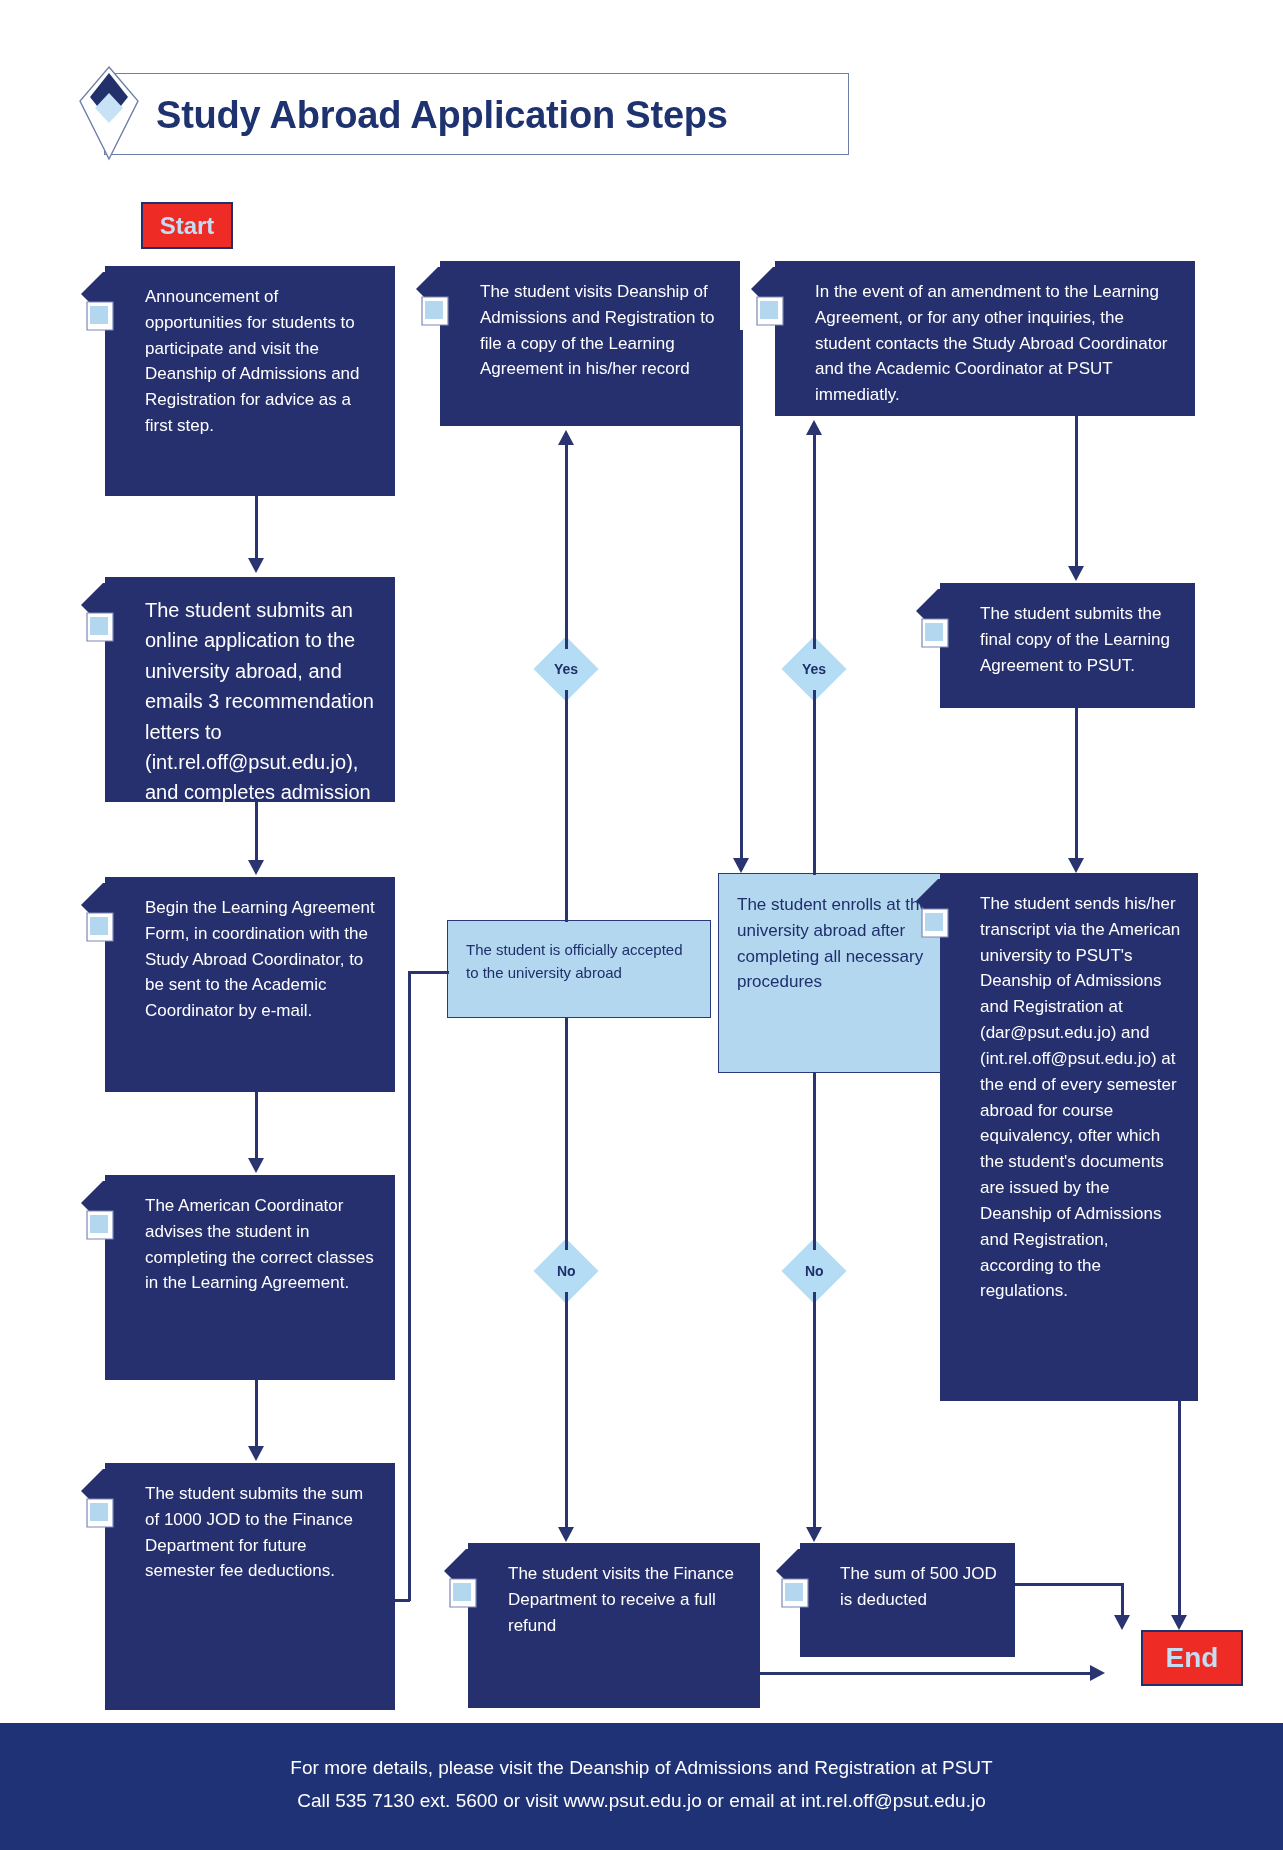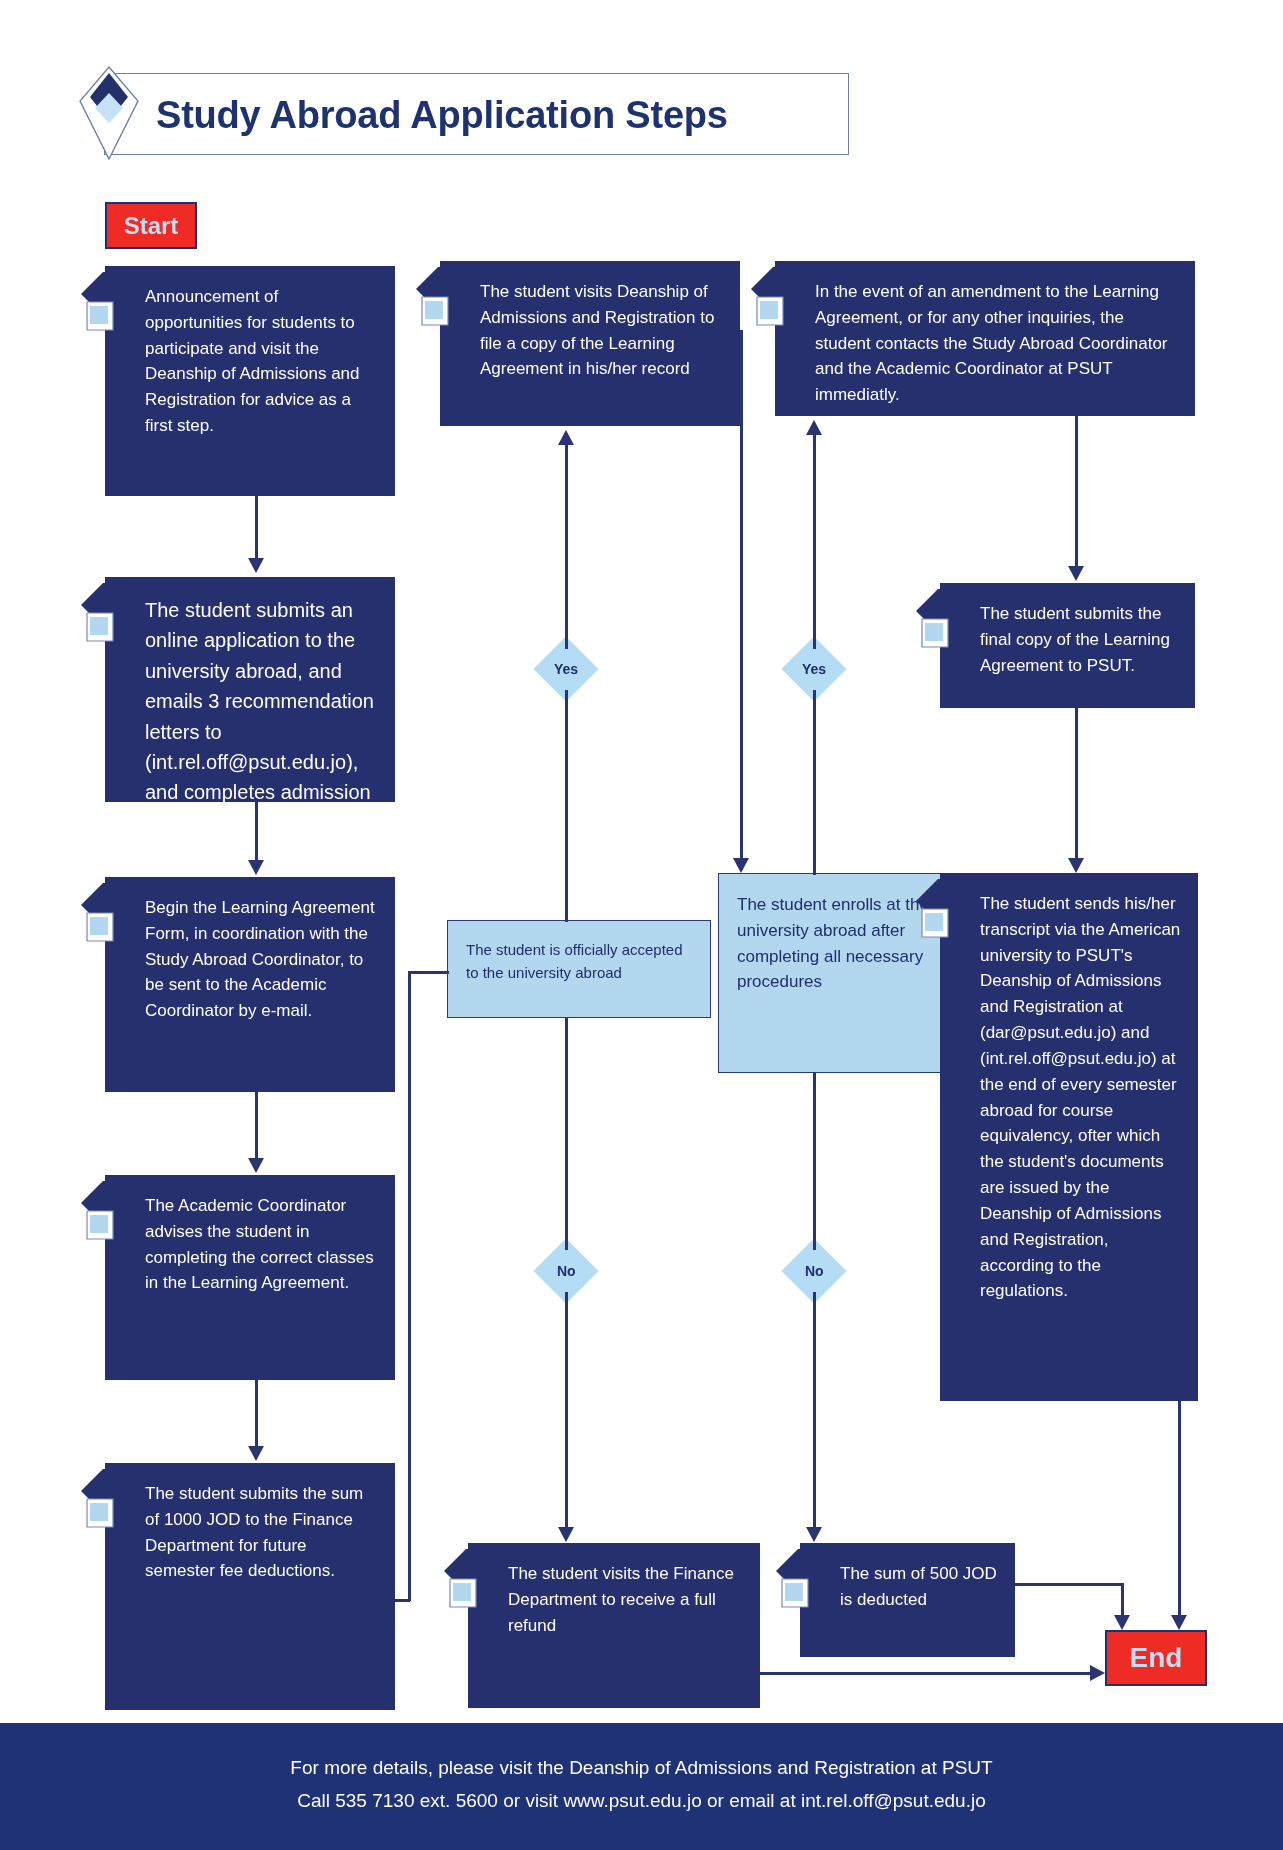--- a/index.html
+++ b/index.html
@@ -22,21 +22,21 @@
     font-size: 38px; font-weight: bold; color: #1e3270;
     letter-spacing: -0.2px; white-space: nowrap;
   }
   .logo-mark { position: absolute; left: 76px; top: 63px; width: 66px; height: 100px; }
 
   
   .pill {
     position: absolute;
     background: #ee2b24; border: 2.5px solid #22316c;
     color: #c5ddf3; font-weight: bold;
-    display: flex; align-items: center; justify-content: center;
+    display: flex; align-items: center; justify-content: center; margin-left: 36px;
   }
   #start-pill { left: 105px; top: 202px; width: 92px; height: 47px; font-size: 24px; }
   #end-pill   { left: 1105px; top: 1630px; width: 102px; height: 56px; font-size: 28px; }
 
   
   .node {
     position: absolute;
     display: flex; align-items: flex-start;
     padding: 18px 16px 14px 40px;
     line-height: 1.52;
@@ -122,21 +122,21 @@
       </svg>
     <span class="txt">Begin the Learning Agreement Form, in coordination with the Study Abroad Coordinator, to be sent to the Academic Coordinator by e-mail.</span>
   </div>
 
   <div class="node dark" style="left:105px; top:1175px; width:290px; height:205px; font-size:17px;">
     <svg class="orn" viewBox="0 0 56 72">
         <polygon points="56,4 26,4 4,26 26,48 56,48" fill="#26306f"></polygon>
         <polygon points="10,34 36,34 36,62 10,62" fill="#ffffff" stroke="#7b88b5" stroke-width="1.2"></polygon>
         <polygon points="13,38 31,38 31,56 13,56" fill="#b4d7f0"></polygon>
       </svg>
-    <span class="txt">The Academic Coordinator advises the student in completing the correct classes in the Learning Agreement.</span>
+    <span class="txt">The American Coordinator advises the student in completing the correct classes in the Learning Agreement.</span>
   </div>
 
   <div class="node dark" style="left:105px; top:1463px; width:290px; height:247px; font-size:17px;">
     <svg class="orn" viewBox="0 0 56 72">
         <polygon points="56,4 26,4 4,26 26,48 56,48" fill="#26306f"></polygon>
         <polygon points="10,34 36,34 36,62 10,62" fill="#ffffff" stroke="#7b88b5" stroke-width="1.2"></polygon>
         <polygon points="13,38 31,38 31,56 13,56" fill="#b4d7f0"></polygon>
       </svg>
     <span class="txt">The student submits the sum of 1000 JOD to the Finance Department for future semester fee deductions.</span>
   </div>

